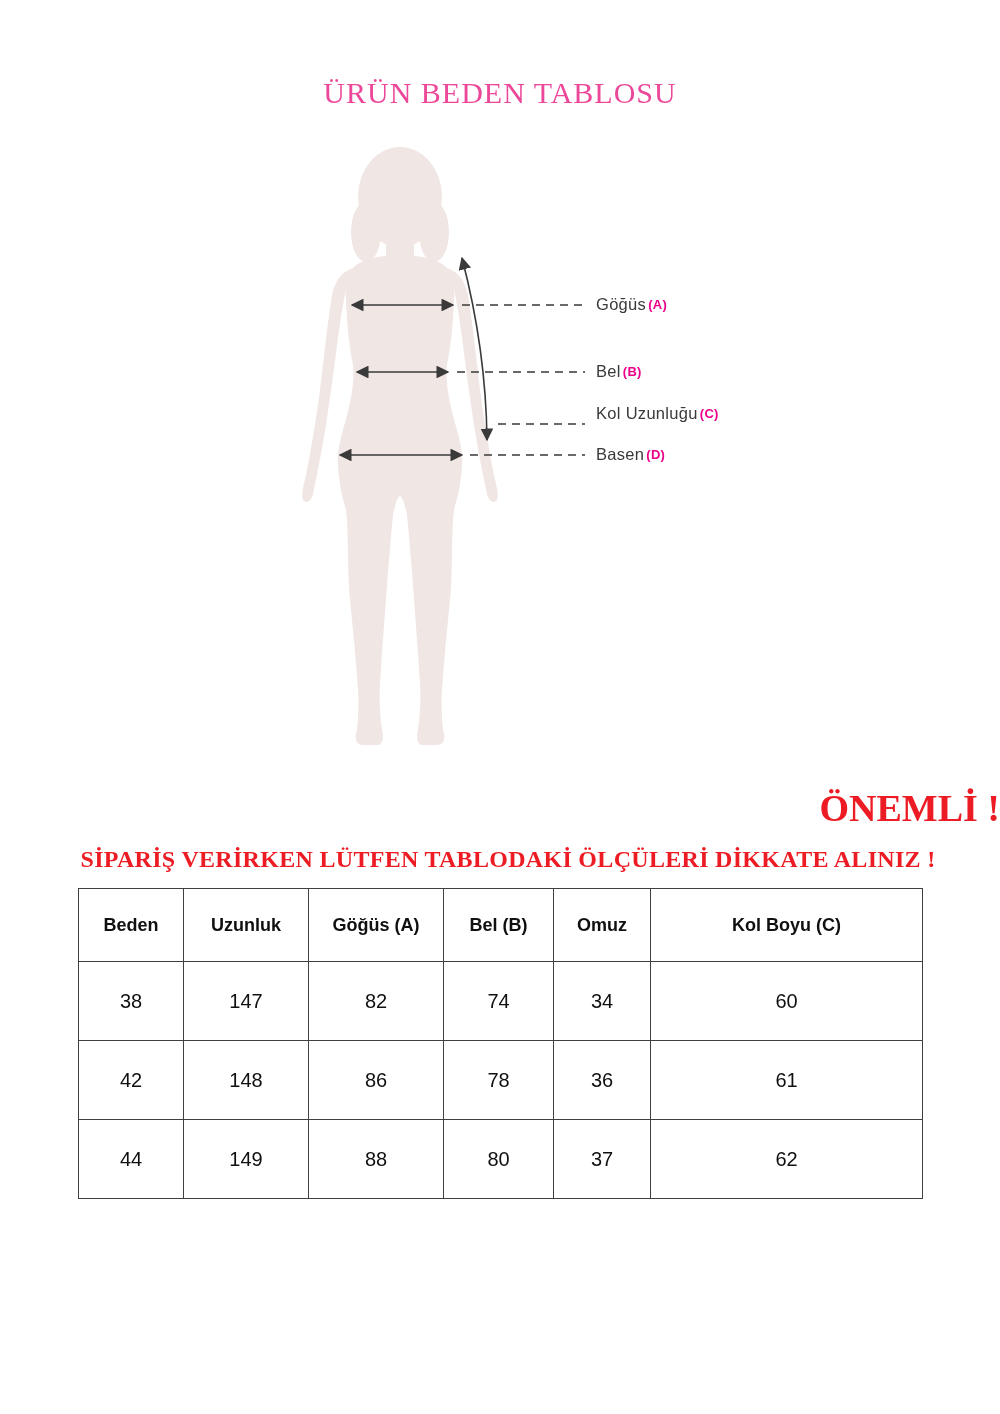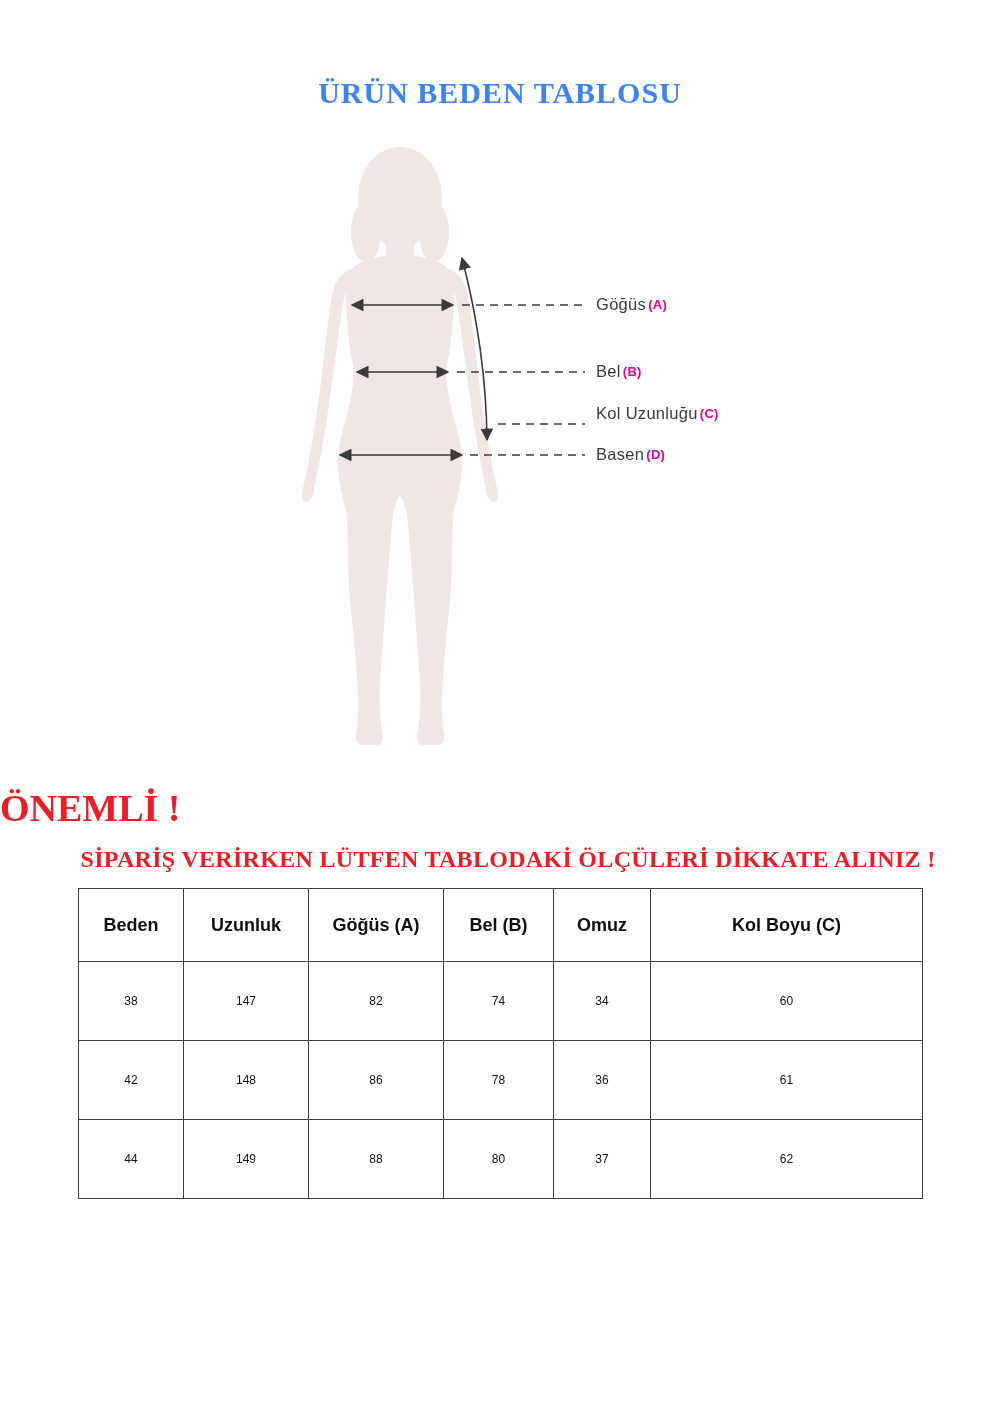--- a/index.html
+++ b/index.html
@@ -1,45 +1,45 @@
 <!DOCTYPE html>
 <html style="--accent-pink: #ec008c; --warning-red: #ed1c24; --silhouette: #f0e7e4; --line: #3a3a3a;"><head>
 <meta charset="utf-8">
 <style>
   html,body{margin:0;padding:0;background:#fff;}
   body{width:1000px;height:1414px;font-family:"Liberation Sans",sans-serif;}
   .page{position:relative;width:1000px;height:1414px;background:#fff;overflow:hidden;}
 
   .title{position:absolute;top:76px;left:0;width:100%;text-align:center;
-    font-family:"Liberation Serif",serif;font-size:30px;font-weight:700;
-    letter-spacing:1px;color:#3b82f6;}
+    font-family:"Liberation Serif",serif;font-size:30px;font-weight:400;
+    letter-spacing:1px;color:#ec4899;}
 
   .diagram{position:absolute;left:250px;top:140px;}
   .sil{fill:var(--silhouette,#f0e7e4);}
   .ln{stroke:var(--line,#3a3a3a);stroke-width:1.6;fill:none;}
   .dash{stroke-dasharray:8 6;stroke-width:1.4;}
 
   .mlabel{position:absolute;font-size:16.5px;color:var(--line,#3a3a3a);
     letter-spacing:.3px;white-space:nowrap;}
   .mlabel .code{color:var(--accent-pink,#ec008c);font-size:13px;font-weight:bold;
     margin-left:2px;position:relative;top:-1px;}
 
-  .red-heading{position:absolute;top:786px;left:0;width:100%;text-align:left;
+  .red-heading{position:absolute;top:786px;left:0;width:100%;text-align:right;
     font-family:"Liberation Serif",serif;font-weight:bold;font-size:38px;
     color:var(--warning-red,#ed1c24);}
   .red-sub{position:absolute;top:846px;left:8px;width:100%;text-align:center;
     font-family:"Liberation Serif",serif;font-weight:bold;font-size:24px;
     letter-spacing:.3px;color:var(--warning-red,#ed1c24);}
 
   table.size{position:absolute;left:78px;top:888px;width:844px;
     border-collapse:collapse;table-layout:fixed;}
   .size th,.size td{border:1px solid #3f3f3f;text-align:center;vertical-align:middle;
     color:#101010;padding:11px;}
   .size th{height:50px;font-size:18px;font-weight:bold;}
-  .size td{height:56px;font-size:12px;font-weight:400;}
+  .size td{height:56px;font-size:20px;font-weight:400;}
 </style>
 </head>
 <body>
 
 <div class="page">
 
   <div class="title">ÜRÜN BEDEN TABLOSU</div>
 
   <svg class="diagram" width="480" height="620" viewBox="0 0 480 620">
     <defs>

